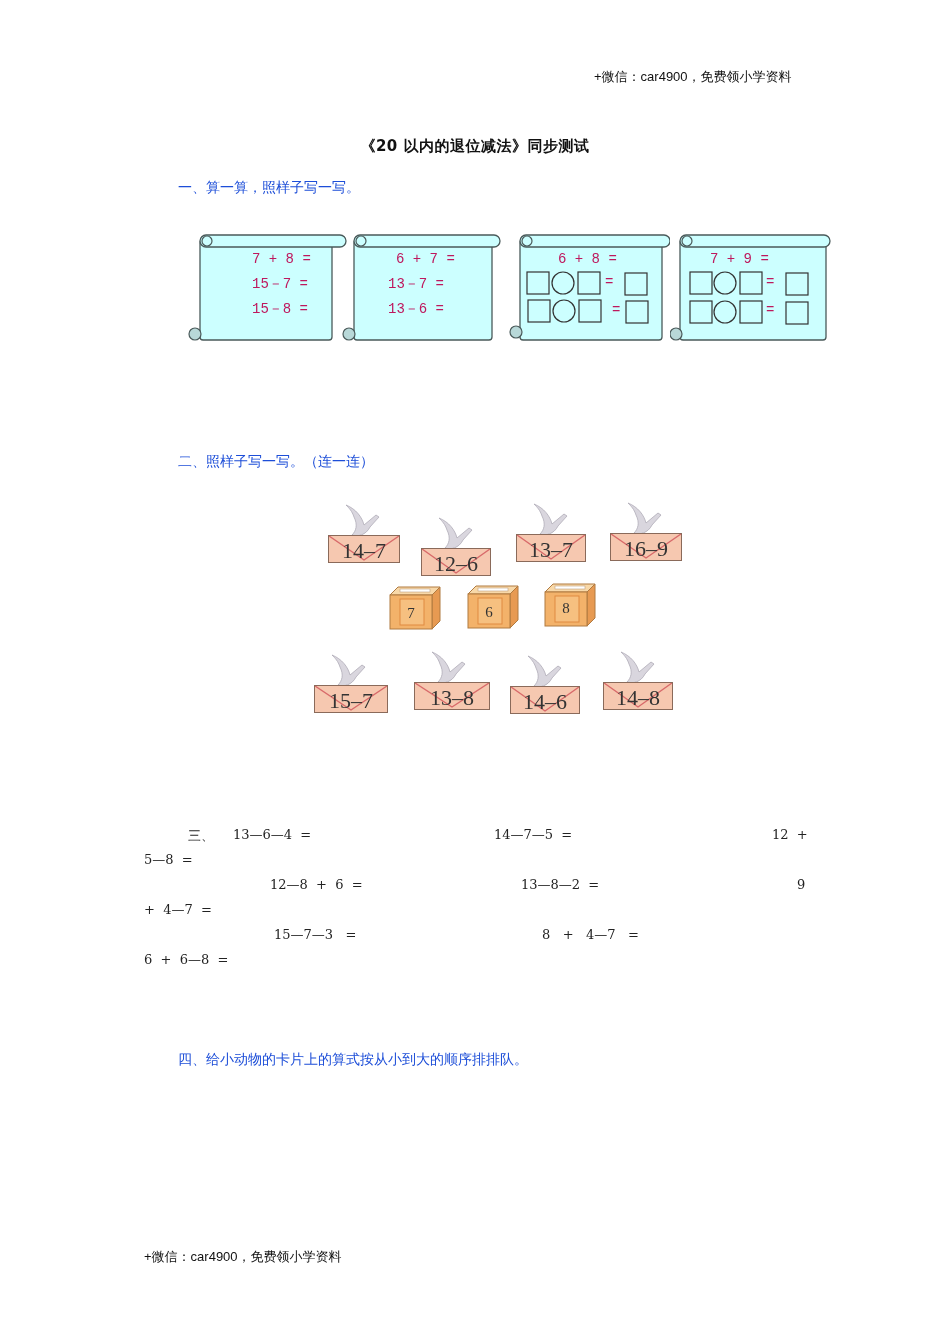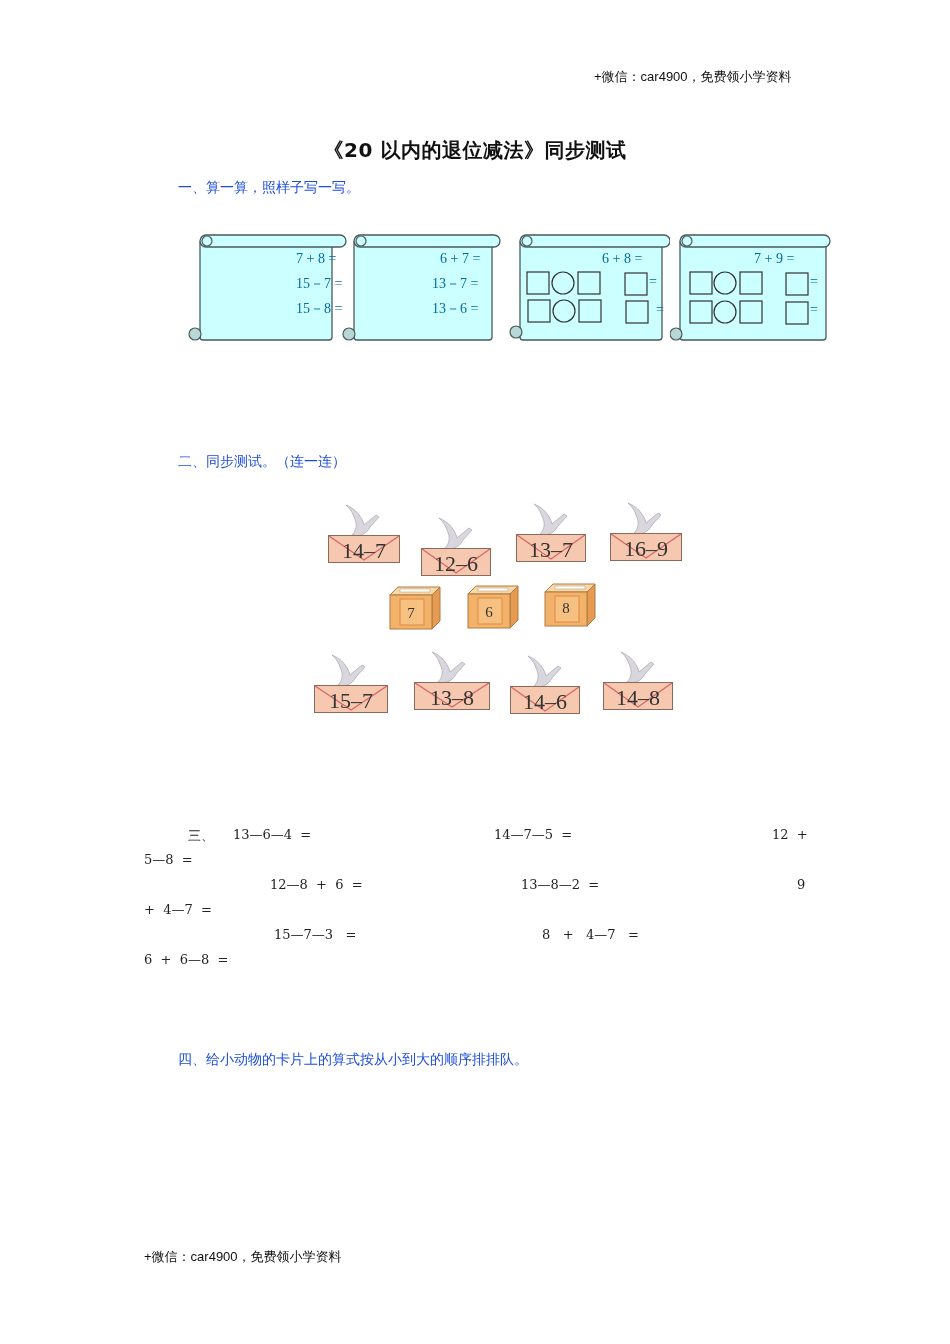--- a/index.html
+++ b/index.html
@@ -1,24 +1,24 @@
 <!DOCTYPE html>
 <html><head>
 <meta charset="utf-8">
 <style>
   html, body { margin:0; padding:0; background:#ffffff; }
   body { width:950px; height:1344px; position:relative; overflow:hidden;
          font-family:"DejaVu Serif","Liberation Serif",serif; color:#222; }
   .abs { position:absolute;text-align:center; }
   .watermark { font-family:"Liberation Sans","DejaVu Sans",sans-serif; font-size:13px; color:#111; }
-  .title { font-family:"DejaVu Sans","Liberation Sans",sans-serif; font-weight:bold; font-size:20px; color:#111; left:0; width:950px; text-align:center; top:137px; letter-spacing:0.5px; }
+  .title { font-family:"DejaVu Sans","Liberation Sans",sans-serif; font-weight:bold; font-size:15px; color:#111; left:0; width:950px; text-align:center; top:137px; letter-spacing:0.5px; }
   .heading { font-size:14px; color:#1d4ed8; }
   .scroll { position:absolute; top:234px; width:158px; height:108px; }
   .scroll svg { position:absolute; left:0; top:0; }
-  .scroll .eq { position:absolute; font-family:Liberation Serif, serif; font-size:14px; color:#0369a1; white-space:nowrap;margin-left:44px; }
+  .scroll .eq { position:absolute; font-family:Liberation Mono, monospace; font-size:14px; color:#be185d; white-space:nowrap; }
   .pigeon { position:absolute; width:80px; height:60px; }
   .env { position:absolute; bottom:0; left:0; width:70px; height:26px; background:#f6c8b0; border:1px solid #8a6a5a; overflow:hidden; }
   .env svg { position:absolute; left:0; top:0; }
   .env span { position:absolute; left:0; right:0; top:2px; text-align:center; font-family:"Liberation Serif",serif; font-size:22px; color:#333; }
   .bird { position:absolute; left:14px; top:0; width:40px; height:36px; }
   .box { position:absolute; width:56px; height:46px; }
   .box span { position:absolute; left:16px; top:18px; width:22px; text-align:center; font-family:"Liberation Serif",serif; font-size:15px; color:#333; }
   .row3 { font-family:"DejaVu Serif","Liberation Serif",serif; font-size:13px; color:#222; white-space:pre; }
 </style>
 </head>
@@ -91,21 +91,21 @@
     <rect x="20" y="67" width="22" height="22" fill="none" stroke="#333" stroke-width="1.2"></rect>
     <circle cx="55" cy="78" r="11" fill="none" stroke="#333" stroke-width="1.2"></circle>
     <rect x="70" y="67" width="22" height="22" fill="none" stroke="#333" stroke-width="1.2"></rect>
     <rect x="116" y="68" width="22" height="22" fill="none" stroke="#333" stroke-width="1.2"></rect>
   </svg>
   <div class="eq" style="left:40px; top:17px;">7 + 9 =</div>
   <div class="eq" style="left:96px; top:40px;">=</div>
   <div class="eq" style="left:96px; top:68px;">=</div>
 </div>
 
-<div class="abs heading" style="left:178px; top:453px;">二、同步测试。（连一连）</div>
+<div class="abs heading" style="left:178px; top:453px;">二、照样子写一写。（连一连）</div>
 
 <div class="pigeon" style="left:328px; top:503px;">
   <svg class="bird" viewBox="0 0 40 36">
       <path d="M4 2 C14 6 20 14 22 22 L34 12 L37 14 L28 24 C24 32 16 34 10 32 C14 28 16 22 12 14 C10 8 7 5 4 2 Z" fill="#d9d6de" stroke="#b0acb8" stroke-width="0.8"></path>
     </svg>
   <div class="env" style="left:0; width:70px;">
     <svg width="70" height="26">
         <polyline points="0,0 35,24 70,0" fill="none" stroke="#d86a6a" stroke-width="1.4"></polyline>
       </svg>
     <span>14–7</span>

